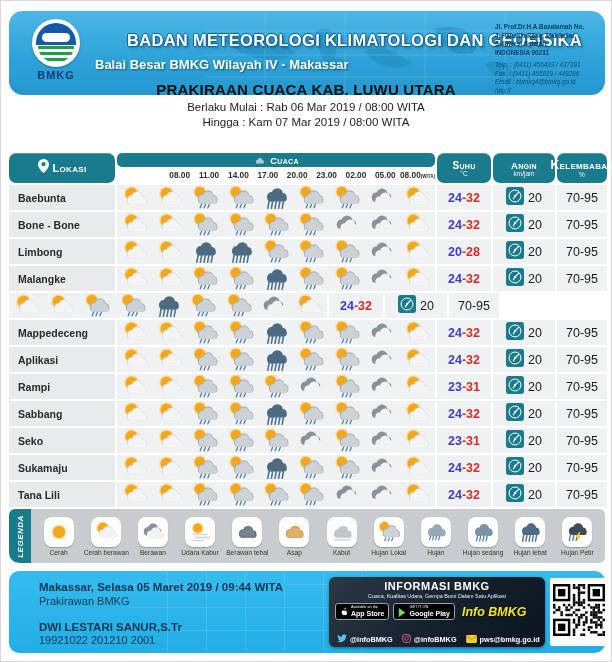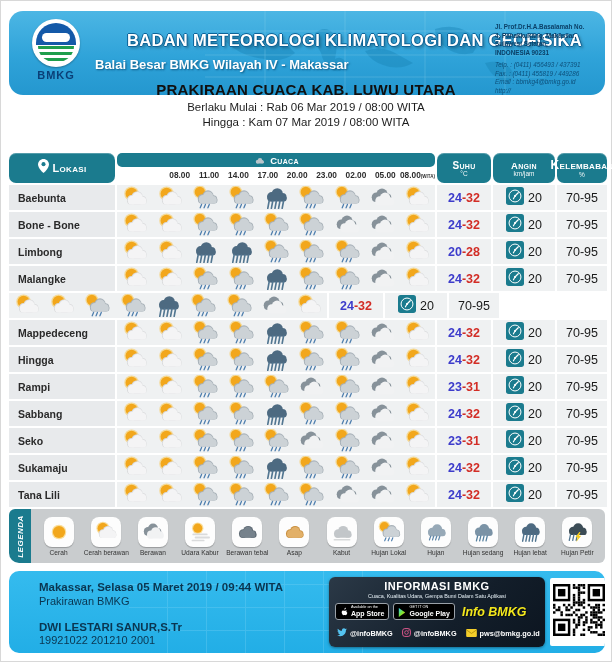--- a/index.html
+++ b/index.html
@@ -83,21 +83,21 @@
   .f-nip { font-size:11px; margin-top:1px; }
   .info-panel { position:absolute; left:320px; top:6px; width:216px; height:70px; border-radius:6px; padding:3px 6px;
     background:linear-gradient(135deg,#2b3947 0%,#131e2a 60%,#0c1520 100%); box-shadow:0 1px 3px rgba(0,0,0,.4); }
   .info-title { text-align:center; font-size:11px; font-weight:bold; color:#fff; letter-spacing:.5px; }
   .info-sub { text-align:center; font-size:5.4px; color:#e8f2f8; margin-top:1px; }
   .badge-row { display:flex; align-items:center; gap:4px; margin-top:4px; }
   .store-badge { height:17px; background:#000; border:1px solid #9aa1a8; border-radius:3px; display:flex; align-items:center; gap:3px; padding:0 4px; color:#fff; }
   .store-badge .txt .l1 { font-size:3.8px; line-height:1; }
   .store-badge .txt .l2 { font-size:7px; font-weight:bold; line-height:1.1; }
   .app-name { font-size:12.5px; font-weight:bold; font-style:italic; color:#f4e81c; margin-left:3px; text-shadow:1px 1px 1px rgba(0,0,0,.6); }
-  .social-row { display:flex; align-items:center; gap:9px; margin-top:8px; padding-left:2px; }
+  .social-row { display:flex; align-items:center; gap:9px; margin-top:14px; padding-left:2px; }
   .social-item { display:flex; align-items:center; gap:3px; color:#fff; font-size:7.3px; font-weight:bold; }
   .qr-box { position:absolute; left:541px; top:7px; width:58px; height:68px; background:#fff; border-radius:2px; display:flex; align-items:center; justify-content:center; }
 </style>
 </head>
 <body>
 
 <div class="page">
 
   <div class="banner">
     <svg class="mapdecor" viewBox="0 0 340 84">
@@ -1323,21 +1323,21 @@
                 <circle cx="10" cy="10" r="6.6" fill="none" stroke="#fff" stroke-width="1.1"></circle>
                 <line x1="10" y1="10" x2="13.6" y2="6.4" stroke="#fff" stroke-width="1.4" stroke-linecap="round"></line>
                 <line x1="10" y1="10" x2="8.2" y2="13.2" stroke="#fff" stroke-width="1.2" stroke-linecap="round"></line>
                 <circle cx="10" cy="10" r="1.1" fill="#fff"></circle>
               </svg></span>
             <span>20</span>
           </div>
           <div class="cell cell-kelembaban">70-95</div>
         </div>
         <div class="row">
-          <div class="cell cell-lokasi">Hingga</div>
+          <div class="cell cell-lokasi">Aplikasi</div>
           <div class="cell cell-icons">
             <div class="icon-slot">
               <svg width="30" height="24" viewBox="0 0 34 28">
                 <circle cx="13" cy="9" r="8.5" fill="#f8c54a" opacity=".55"></circle>
                 <circle cx="13" cy="9" r="7" fill="#f2a71c"></circle>
                 <g transform="translate(1,0)" fill="#d9dadc">
                   <circle cx="12" cy="16" r="5.5"></circle>
                   <circle cx="18.5" cy="12.5" r="6.5"></circle>
                   <circle cx="24.5" cy="16.5" r="4.8"></circle>
                   <rect x="7" y="14.5" width="22.5" height="7" rx="3.5"></rect>

